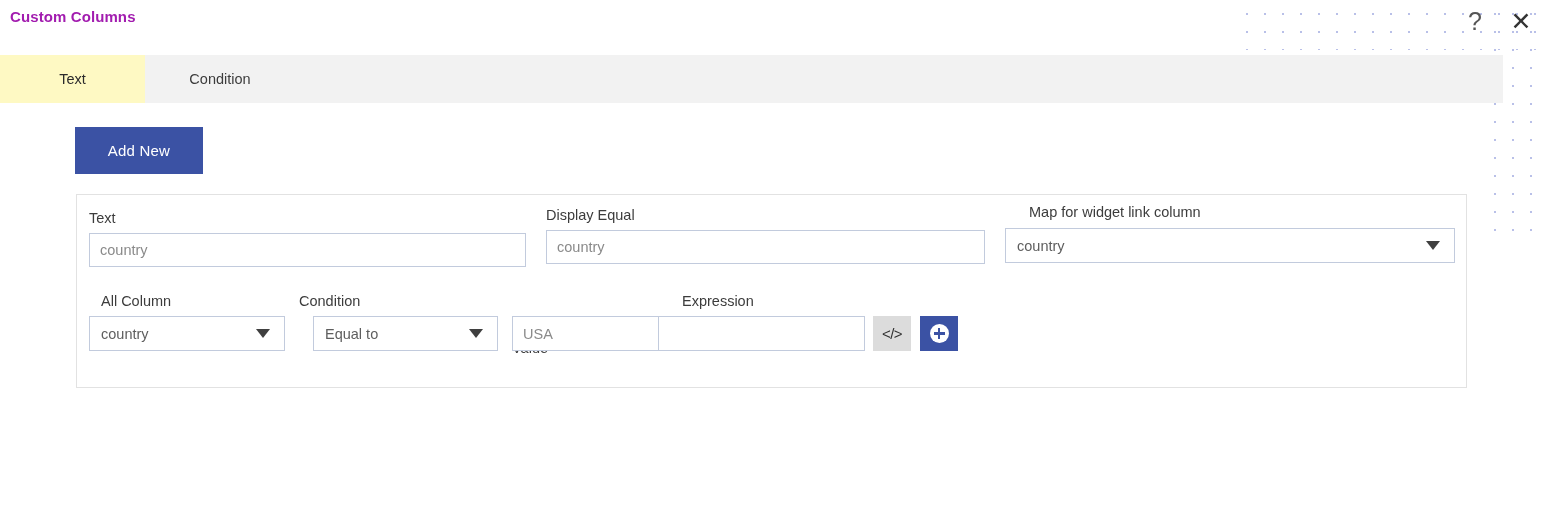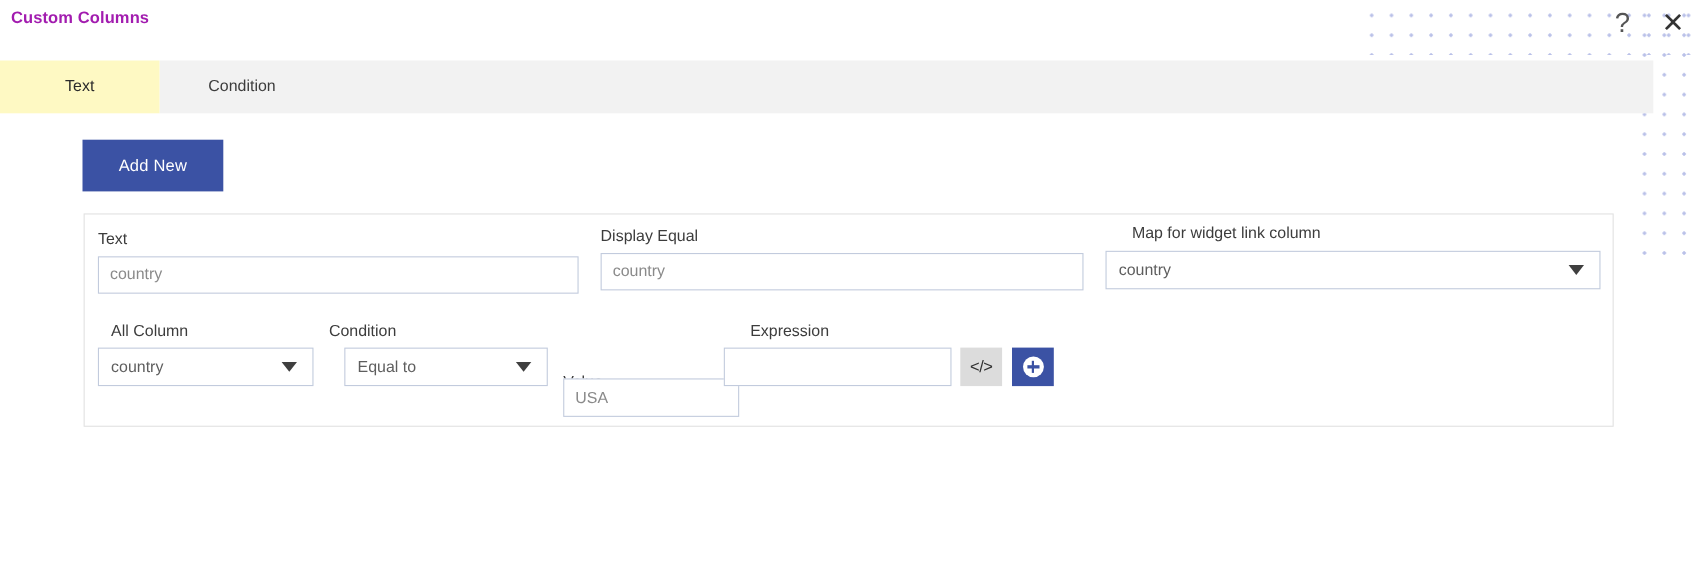--- a/index.html
+++ b/index.html
@@ -293,21 +293,21 @@
     <span class="caret"></span>
   </div>
 
   <div class="field-label" style="left:222px; top:98px;">Condition</div>
   <div class="select-ctl" style="left:224px; top:121px; width:185px; height:35px;margin-left:12px;">
     <span class="sel-value">Equal to</span>
     <span class="caret"></span>
   </div>
 
   <div class="field-label" style="left:435px; top:98px;margin-top:47px;">Value</div>
-  <input class="ctl" style="left: 435px; top: 121px; width: 160px; height: 35px; margin-top: 28px;" placeholder="USA">
+  <input class="ctl" style="left: 435px; top: 121px; width: 160px; height: 35px;" placeholder="USA">
 
   <div class="field-label" style="left:605px; top:98px;">Expression</div>
   <input class="ctl" style="left: 581px; top: 121px; width: 207px; height: 35px;" placeholder="">
 
   <button class="btn-code" style="left:796px; top:121px; width:38px; height:35px;">&lt;/&gt;</button>
 
   <button class="btn-plus" style="left:843px; top:121px; width:38px; height:35px;">
     <span class="plus-circle"></span>
   </button>
 

